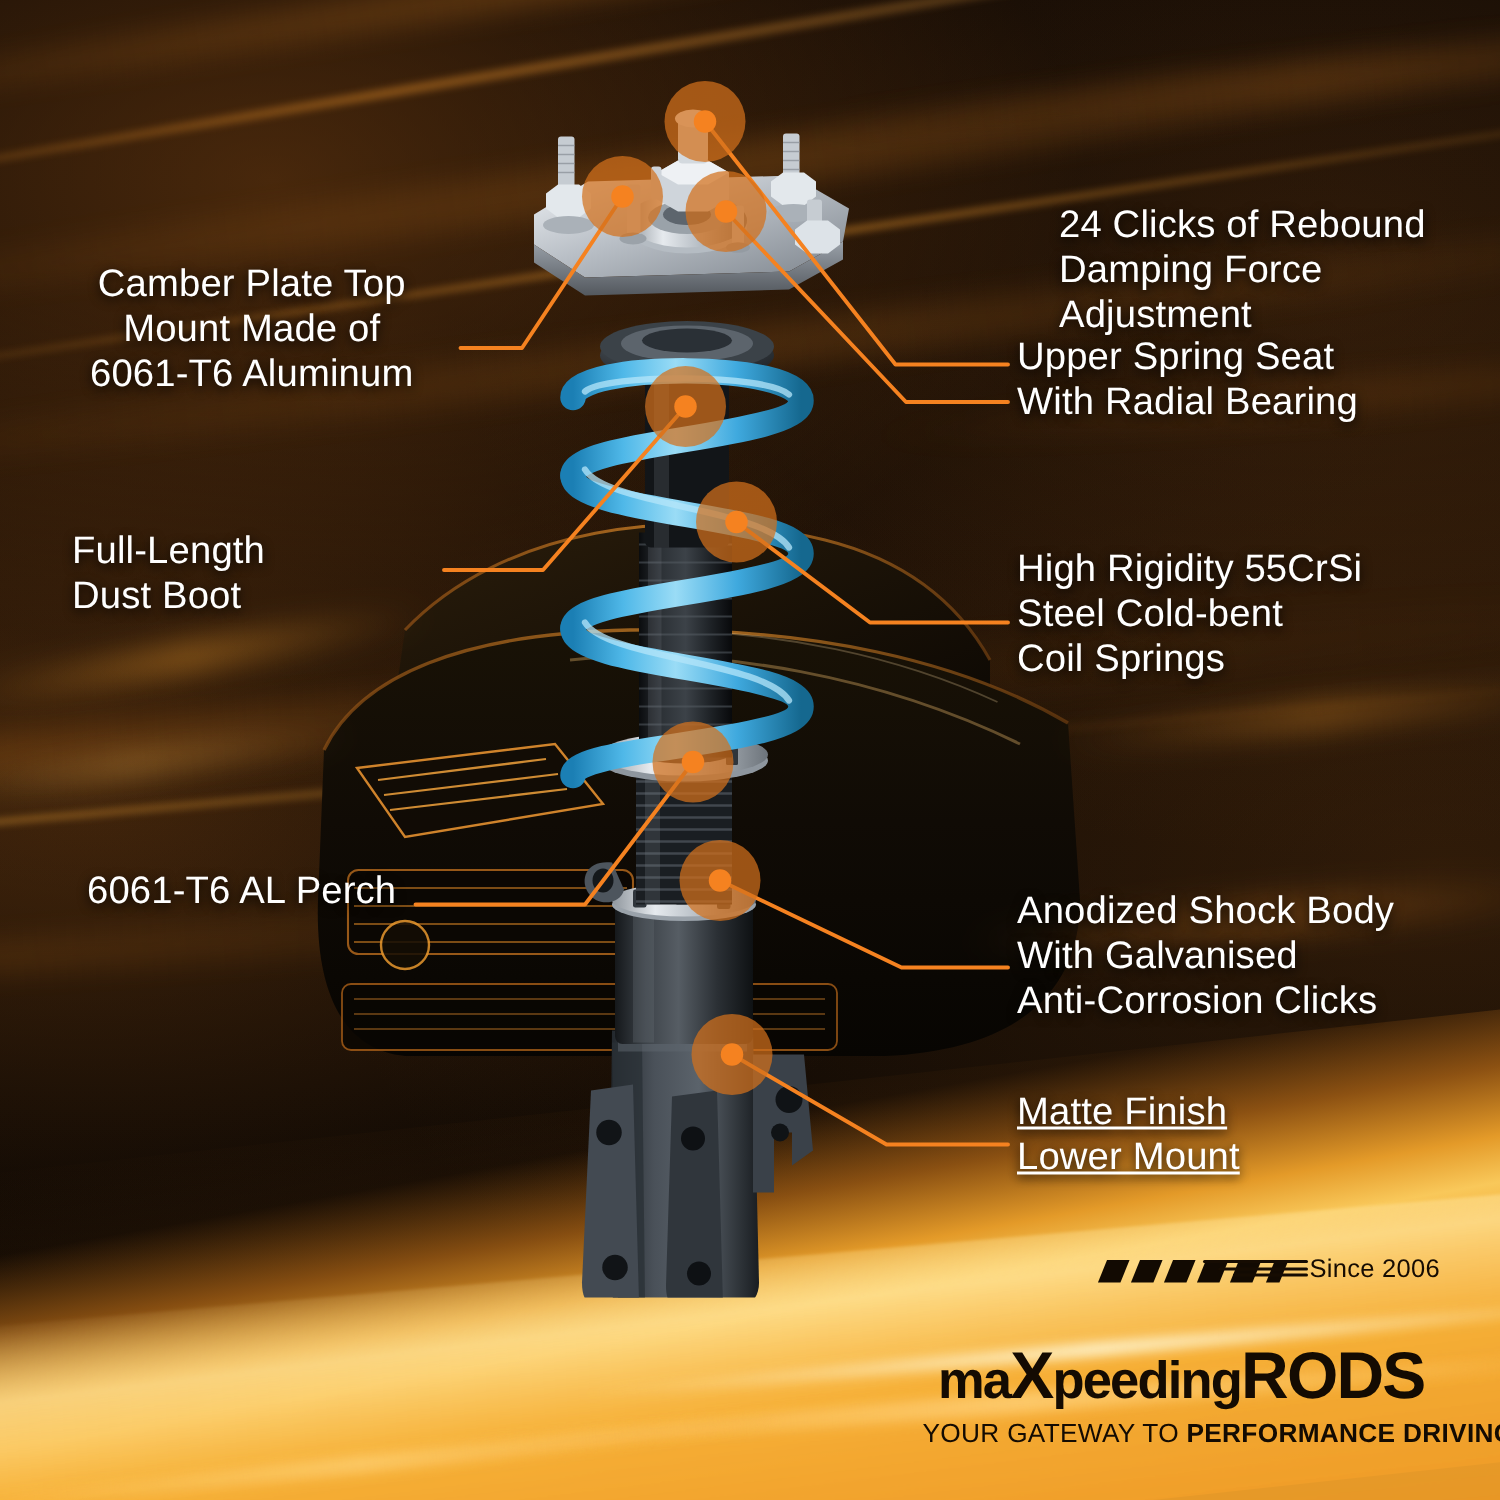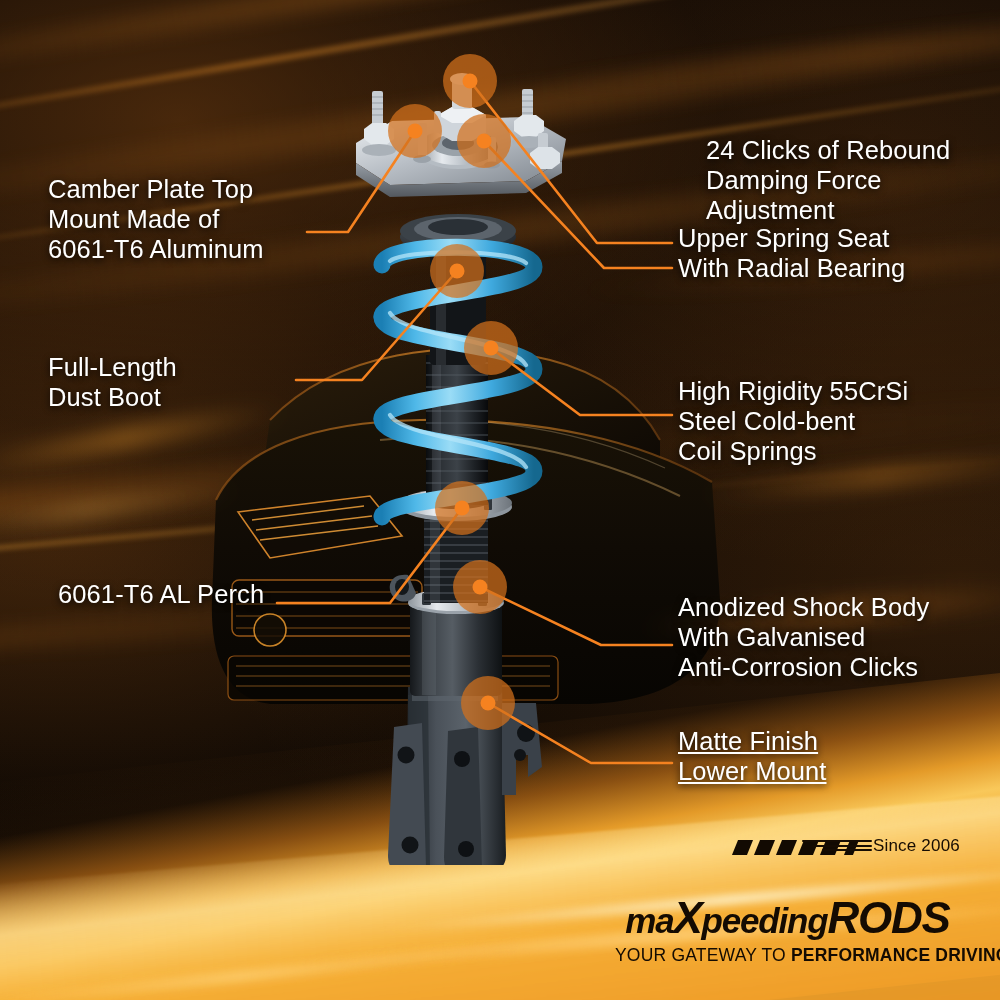--- a/index.html
+++ b/index.html
@@ -50,21 +50,21 @@
          letter-spacing:.1px;font-weight:400;text-shadow:0 2px 7px rgba(0,0,0,.9);white-space:pre-line;}
   .label.l{text-align:left;}
 
   
   #leaders{position:absolute;inset:0;}
 
   
   #logo{position:absolute;right:40px;bottom:34px;width:345px;color:#120a02;text-align:center;}
   .logo-row1{position:relative;height:34px;}
   .logo-main{font-weight:700;font-size:35px;letter-spacing:-1.2px;line-height:1;
-             font-style:italic;color:#140b02;white-space:nowrap;}
+             color:#140b02;white-space:nowrap;}
   .logo-main .big{font-size:44px;}
   .since{position:absolute;right:0;top:-26px;font-size:17px;font-weight:400;color:#160c02;letter-spacing:.2px;}
   .sincebars{position:absolute;right:88px;top:-22px;width:70px;height:14px;}
   .sincebars i{display:block;height:2px;background:#160c02;margin-bottom:2.5px;border-radius:1px;}
   .checkers{position:absolute;left:120px;top:-22px;width:160px;height:17px;}
   .checkers i{position:absolute;top:0;width:15px;height:15px;background:#120a02;
               transform:skewX(-22deg);}
   .tagline{margin-top:5px;font-size:17.5px;letter-spacing:.2px;white-space:nowrap;color:#140b02;}
   .tagline b{font-weight:700;}
 </style>
@@ -420,32 +420,32 @@
         <circle cx="480" cy="587" r="27" fill="#d2701c" opacity=".72"></circle>
           <circle cx="480" cy="587" r="7.5" fill="#f58220"></circle>
       </g>
       <g>
         <circle cx="488" cy="703" r="27" fill="#d2701c" opacity=".72"></circle>
           <circle cx="488" cy="703" r="7.5" fill="#f58220"></circle>
       </g>
     </g>
   </svg>
 
-  <div class="label l" style="left:48px;top:175px;">Camber Plate Top
+  <div class="label l" style="left:60px;top:175px;text-align:center;">Camber Plate Top
 Mount Made of
 6061-T6 Aluminum</div>
   <div class="label l" style="left:48px;top:353px;">Full-Length
 Dust Boot</div>
   <div class="label l" style="left:46px;top:580px;margin-left:12px;">6061-T6 AL Perch</div>
   <div class="label l" style="left:678px;top:136px;margin-left:28px;">24 Clicks of Rebound
 Damping Force
 Adjustment</div>
   <div class="label l" style="left:678px;top:224px;">Upper Spring Seat
 With Radial Bearing</div>
-  <div class="label l" style="left:678px;top:365px;margin-top:12px;">High Rigidity 55CrSi
+  <div class="label l" style="left:678px;top:365px;">High Rigidity 55CrSi
 Steel Cold-bent
 Coil Springs</div>
   <div class="label l" style="left:678px;top:593px;">Anodized Shock Body
 With Galvanised
 Anti-Corrosion Clicks</div>
   <div class="label l" style="left:678px;top:727px;text-decoration:underline;">Matte Finish
 Lower Mount</div>
 
   <div id="logo">
     <div class="logo-row1">

